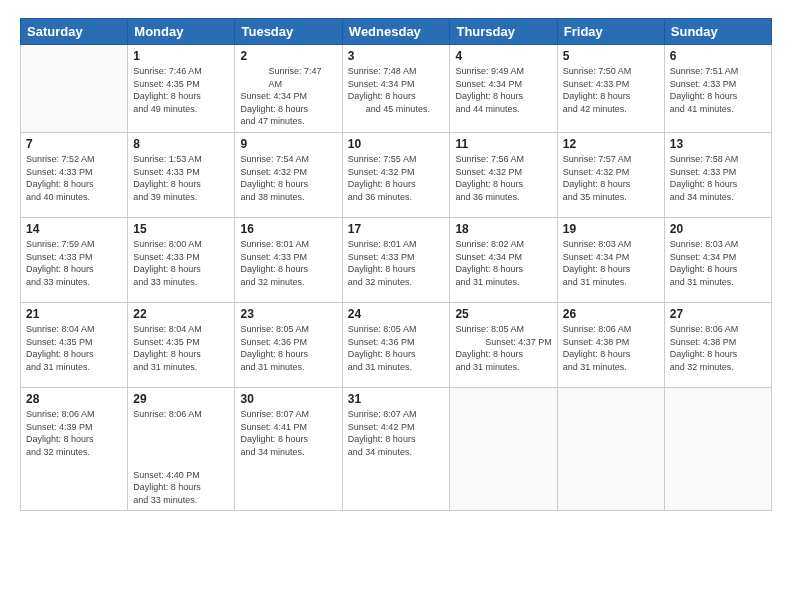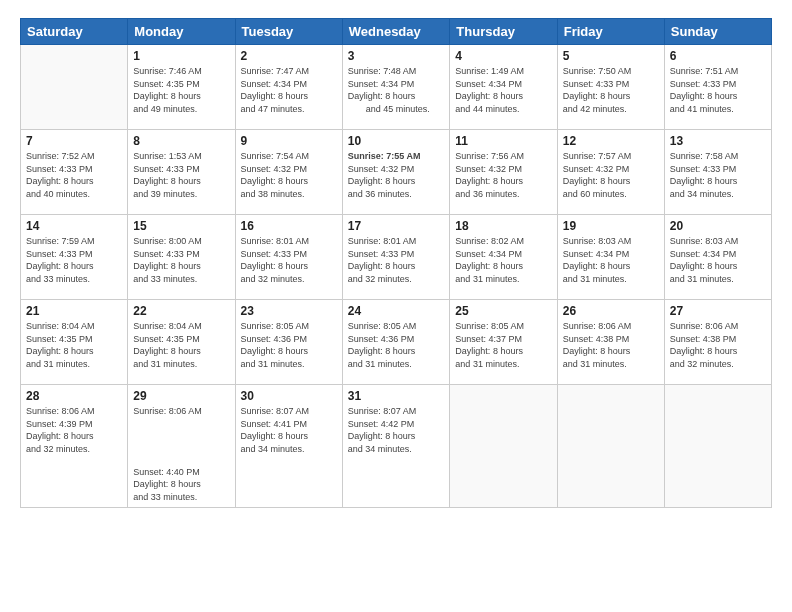--- a/index.html
+++ b/index.html
@@ -133,39 +133,39 @@
             <div class="day-info">
               <span style="display: block;">Sunrise: 7:46 AM</span>
               <span style="display: block;">Sunset: 4:35 PM</span>
               <span style="display: block;">Daylight: 8 hours</span>
               <span style="display: block;">and 49 minutes.</span>
             </div>
           </td>
           <td>
             <span class="day-number">2</span>
             <div class="day-info">
-              <span style="display: block;">Sunrise: 7:47 AM</span>
+              <span style="display: block; margin-left: 28px;">Sunrise: 7:47 AM</span>
               <span style="display: block;">Sunset: 4:34 PM</span>
               <span style="display: block;">Daylight: 8 hours</span>
               <span style="display: block;">and 47 minutes.</span>
             </div>
           </td>
           <td>
             <span class="day-number">3</span>
             <div class="day-info">
               <span style="display: block;">Sunrise: 7:48 AM</span>
               <span style="display: block;">Sunset: 4:34 PM</span>
               <span style="display: block;">Daylight: 8 hours</span>
               <span style="display: block; margin-left: 18px;">and 45 minutes.</span>
             </div>
           </td>
           <td>
             <span class="day-number">4</span>
             <div class="day-info">
-              <span style="display: block;">Sunrise: 1:49 AM</span>
+              <span style="display: block;">Sunrise: 9:49 AM</span>
               <span style="display: block;">Sunset: 4:34 PM</span>
               <span style="display: block;">Daylight: 8 hours</span>
               <span style="display: block;">and 44 minutes.</span>
             </div>
           </td>
           <td>
             <span class="day-number">5</span>
             <div class="day-info">
               <span style="display: block;">Sunrise: 7:50 AM</span>
               <span style="display: block;">Sunset: 4:33 PM</span>
@@ -207,42 +207,42 @@
             <div class="day-info">
               <span style="display: block;">Sunrise: 7:54 AM</span>
               <span style="display: block;">Sunset: 4:32 PM</span>
               <span style="display: block;">Daylight: 8 hours</span>
               <span style="display: block;">and 38 minutes.</span>
             </div>
           </td>
           <td>
             <span class="day-number">10</span>
             <div class="day-info">
-              <span style="display: block; font-weight: bold;">Sunrise: 7:55 AM</span>
+              <span style="display: block;">Sunrise: 7:55 AM</span>
               <span style="display: block;">Sunset: 4:32 PM</span>
               <span style="display: block;">Daylight: 8 hours</span>
               <span style="display: block;">and 36 minutes.</span>
             </div>
           </td>
           <td>
             <span class="day-number">11</span>
             <div class="day-info">
               <span style="display: block;">Sunrise: 7:56 AM</span>
               <span style="display: block;">Sunset: 4:32 PM</span>
               <span style="display: block;">Daylight: 8 hours</span>
               <span style="display: block;">and 36 minutes.</span>
             </div>
           </td>
           <td>
             <span class="day-number">12</span>
             <div class="day-info">
               <span style="display: block;">Sunrise: 7:57 AM</span>
               <span style="display: block;">Sunset: 4:32 PM</span>
               <span style="display: block;">Daylight: 8 hours</span>
-              <span style="display: block;">and 60 minutes.</span>
+              <span style="display: block;">and 35 minutes.</span>
             </div>
           </td>
           <td>
             <span class="day-number">13</span>
             <div class="day-info">
               <span style="display: block;">Sunrise: 7:58 AM</span>
               <span style="display: block;">Sunset: 4:33 PM</span>
               <span style="display: block;">Daylight: 8 hours</span>
               <span style="display: block;">and 34 minutes.</span>
             </div>
@@ -347,21 +347,21 @@
               <span style="display: block;">Sunrise: 8:05 AM</span>
               <span style="display: block;">Sunset: 4:36 PM</span>
               <span style="display: block;">Daylight: 8 hours</span>
               <span style="display: block;">and 31 minutes.</span>
             </div>
           </td>
           <td>
             <span class="day-number">25</span>
             <div class="day-info">
               <span style="display: block;">Sunrise: 8:05 AM</span>
-              <span style="display: block;">Sunset: 4:37 PM</span>
+              <span style="display: block; text-align: right;">Sunset: 4:37 PM</span>
               <span style="display: block;">Daylight: 8 hours</span>
               <span style="display: block;">and 31 minutes.</span>
             </div>
           </td>
           <td>
             <span class="day-number">26</span>
             <div class="day-info">
               <span style="display: block;">Sunrise: 8:06 AM</span>
               <span style="display: block;">Sunset: 4:38 PM</span>
               <span style="display: block;">Daylight: 8 hours</span>

